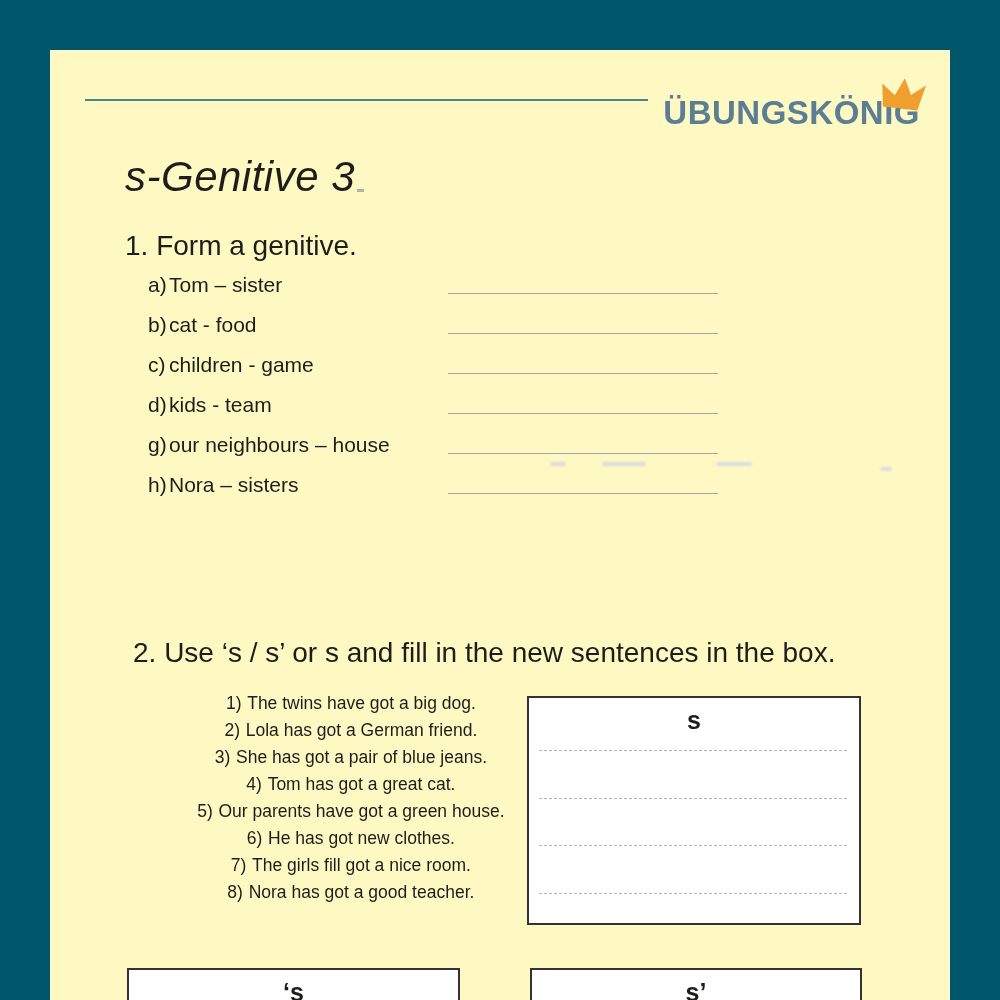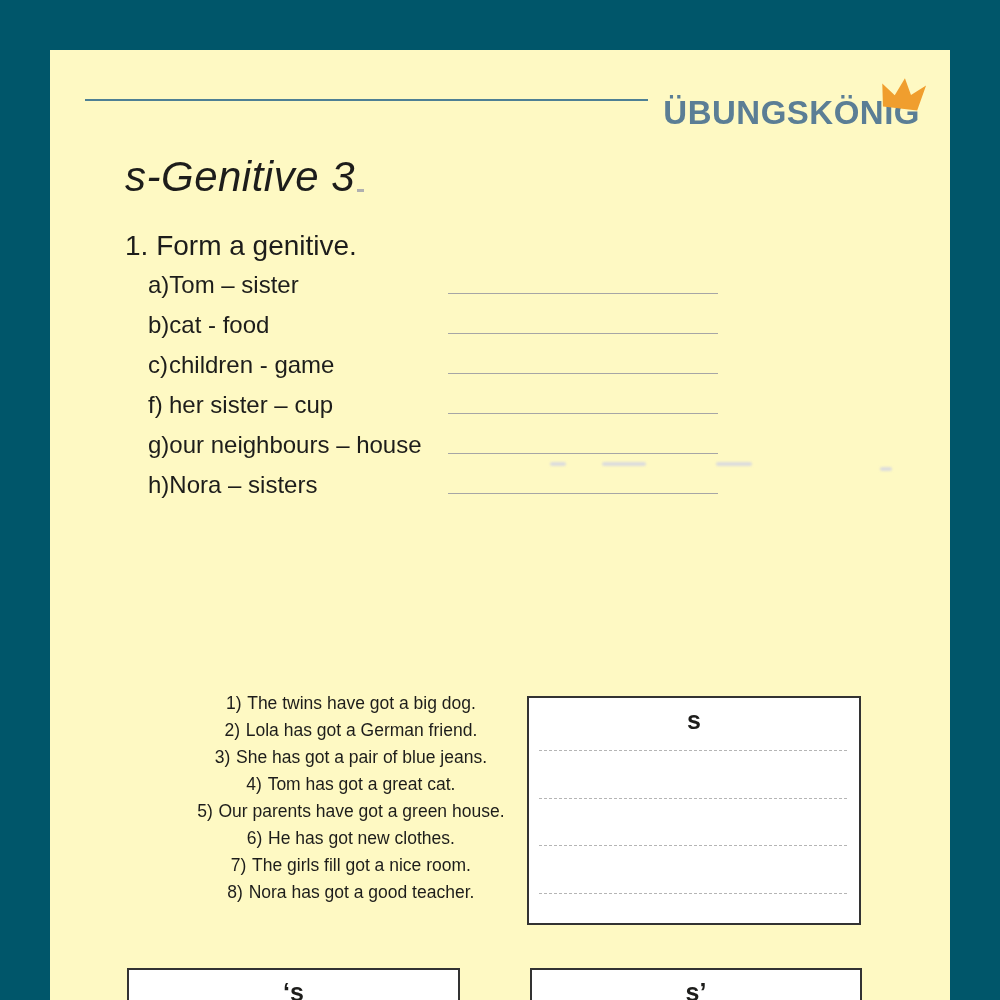--- a/index.html
+++ b/index.html
@@ -61,21 +61,21 @@
     line-height: 34px;
   }
   .s1-list {
     position: absolute;
     left: 98px; top: 224px;
     width: 700px;
   }
   .s1-row {
     position: relative;
     height: 40px;
-    font-size: 24px;
+    font-size: 21px;
     line-height: 22px;
     white-space: nowrap;
   }
   .s1-label { display: inline-block; min-width: 21px; }
   .s1-line {
     position: absolute;
     left: 300px; top: 2px;
     width: 270px; height: 17px;
     border-bottom: 1.5px solid #a6a6a6;
   }
@@ -160,38 +160,39 @@
     </div>
     <div class="s1-row">
       <span class="s1-label">b)</span><span>cat - food</span>
       <div class="s1-line"></div>
     </div>
     <div class="s1-row">
       <span class="s1-label">c)</span><span>children - game</span>
       <div class="s1-line"></div>
     </div>
     <div class="s1-row">
-      <span class="s1-label">f)</span><span>her sister – cup</span>
+      <span class="s1-label">d)</span><span>kids - team</span>
       <div class="s1-line"></div>
     </div>
     <div class="s1-row">
       <span class="s1-label">g)</span><span>our neighbours – house</span>
       <div class="s1-line"></div>
     </div>
     <div class="s1-row">
       <span class="s1-label">h)</span><span>Nora – sisters</span>
       <div class="s1-line"></div>
     </div>
   </div>
 
   <div class="smudge" style="left:500px; top:412px; width:16px;"></div>
   <div class="smudge" style="left:552px; top:412px; width:44px;"></div>
   <div class="smudge" style="left:666px; top:412px; width:36px;"></div>
   <div class="smudge" style="left:830px; top:417px; width:12px;"></div>
 
+  <div class="s2-heading">2. Use ‘s / s’ or s and fill in the new sentences in the box.</div>
 
   <div class="s2-list">
     <div class="s2-row">
       <span class="s2-label">1)</span><span>The twins have got a big dog.</span>
     </div>
     <div class="s2-row">
       <span class="s2-label">2)</span><span>Lola has got a German friend.</span>
     </div>
     <div class="s2-row">
       <span class="s2-label">3)</span><span>She has got a pair of blue jeans.</span>

